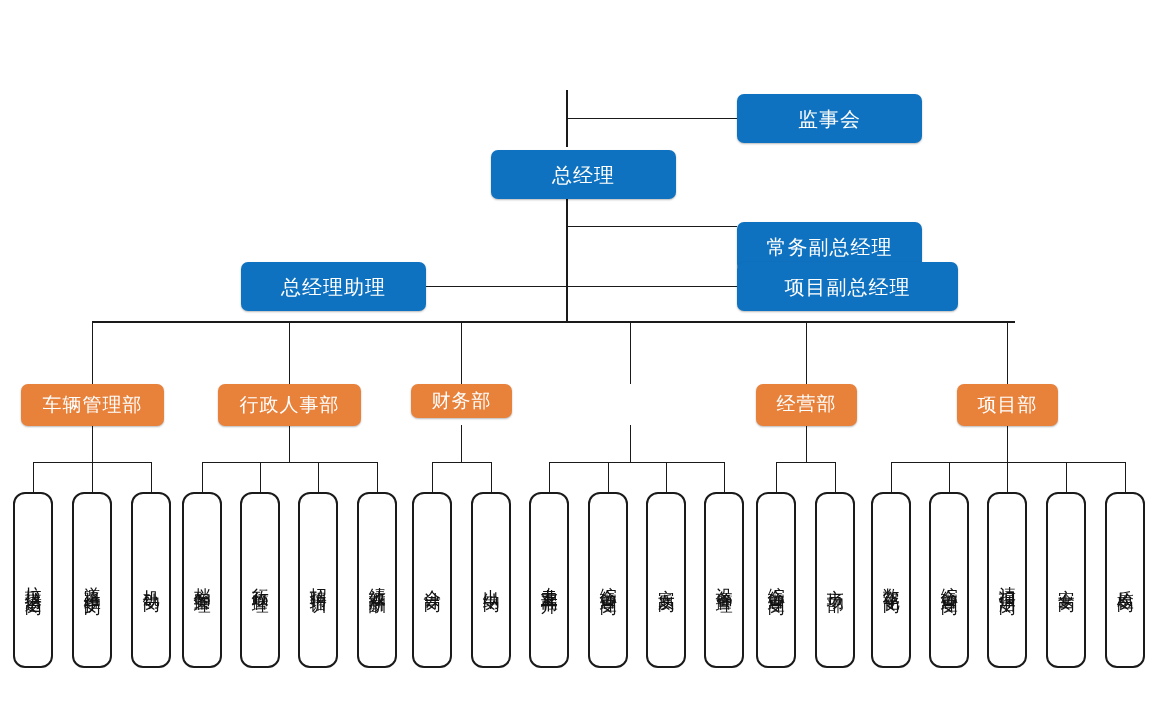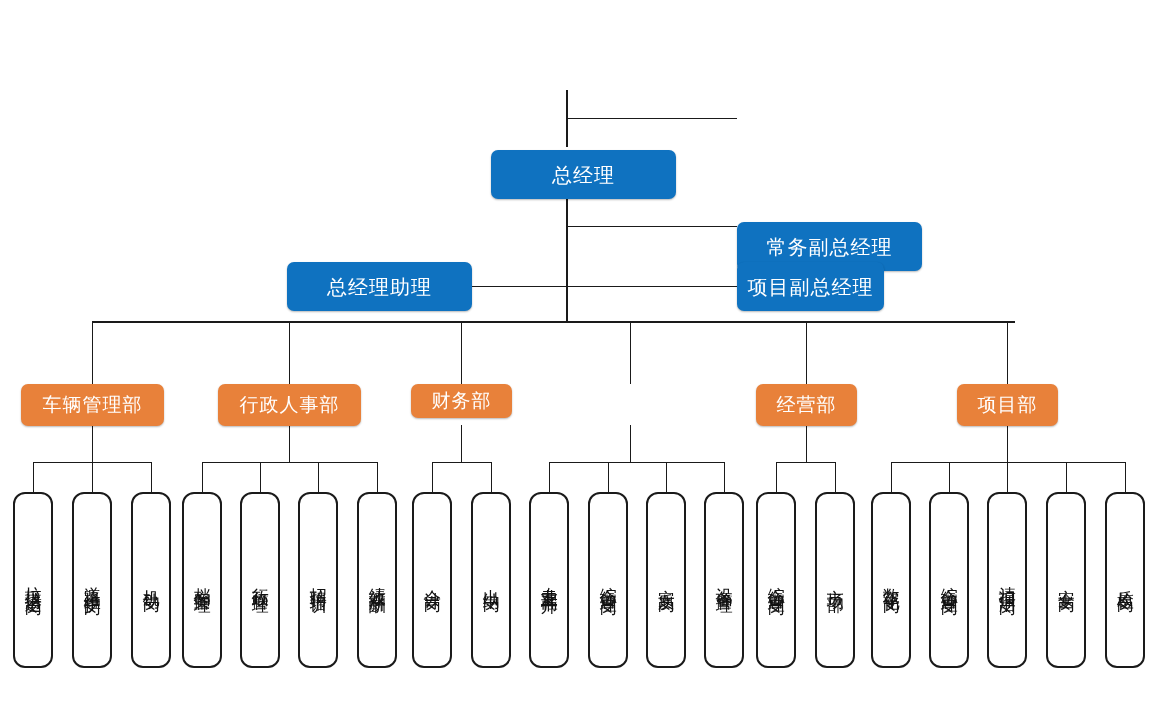--- a/index.html
+++ b/index.html
@@ -133,47 +133,50 @@
 
   <div class="line v" style="left:1007px; top:425px; height:37px;"></div>
   <div class="line h" style="left:891px; top:462px; width:234px;"></div>
   <div class="line v" style="left:891px;  top:462px; height:30px;"></div>
   <div class="line v" style="left:949px;  top:462px; height:30px;"></div>
   <div class="line v" style="left:1007px; top:462px; height:30px;"></div>
   <div class="line v" style="left:1066px; top:462px; height:30px;"></div>
   <div class="line v" style="left:1125px; top:462px; height:30px;"></div>
 
 
+  <div class="node blue" style="left:737px; top:94px; width:185px; height:49px;">
+    <span>监事会</span>
+  </div>
 
   <div class="node blue" style="left:475px; top:150px; width:185px; height:49px;margin-left:16px;">
     <span>总经理</span>
   </div>
 
   <div class="node blue" style="left:737px; top:202px; width:185px; height:49px;margin-top:20px;">
     <span>常务副总经理</span>
   </div>
 
-  <div class="node blue" style="left:737px; top:262px; width:147px; height:49px;">
+  <div class="node blue" style="left:737px; top:262px; width:221px; height:49px;">
     <span>项目副总经理</span>
   </div>
 
-  <div class="node blue" style="left:241px; top:262px; width:185px; height:49px;margin-left:46px;">
+  <div class="node blue" style="left:241px; top:262px; width:185px; height:49px;">
     <span>总经理助理</span>
   </div>
 
   <div class="node orange" style="left:21px; top:384px; width:143px; height:42px;">
     <span>车辆管理部</span>
   </div>
   <div class="node orange" style="left:218px; top:384px; width:143px; height:42px;">
     <span>行政人事部</span>
   </div>
   <div class="node orange" style="left:411px; top:384px; width:101px; height:34px;">
     <span>财务部</span>
   </div>
-  <div class="node orange" style="left:756px; top:384px; width:101px; height:42px;">
+  <div class="node orange" style="left:756px; top:384px; width:101px; height:42px;font-family:Liberation Mono, monospace;">
     <span>经营部</span>
   </div>
   <div class="node orange" style="left:957px; top:384px; width:101px; height:42px;">
     <span>项目部</span>
   </div>
 
   <div class="node leaf" style="left:13px; top:492px; width:40px; height:176px;">
     <span class="leaf-text">垃圾清运岗</span>
   </div>
   <div class="node leaf" style="left:72px; top:492px; width:40px; height:176px;">

